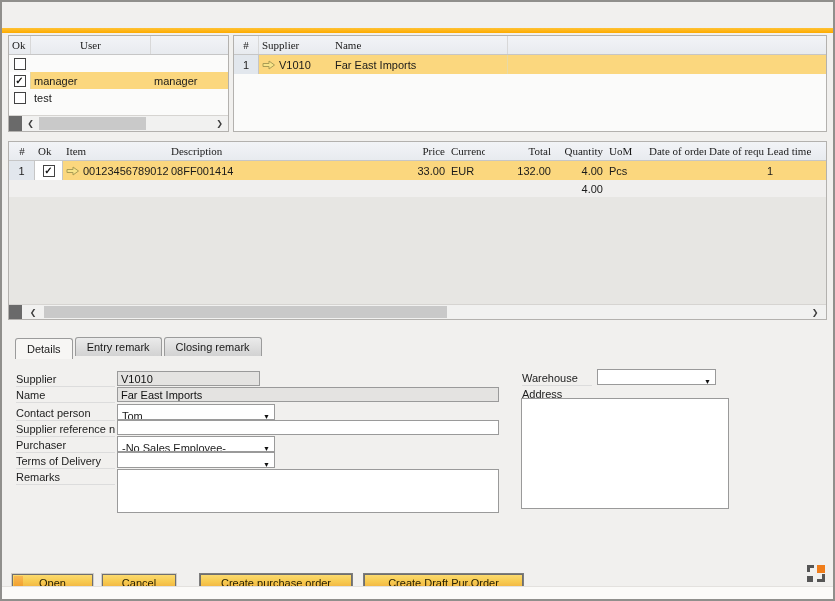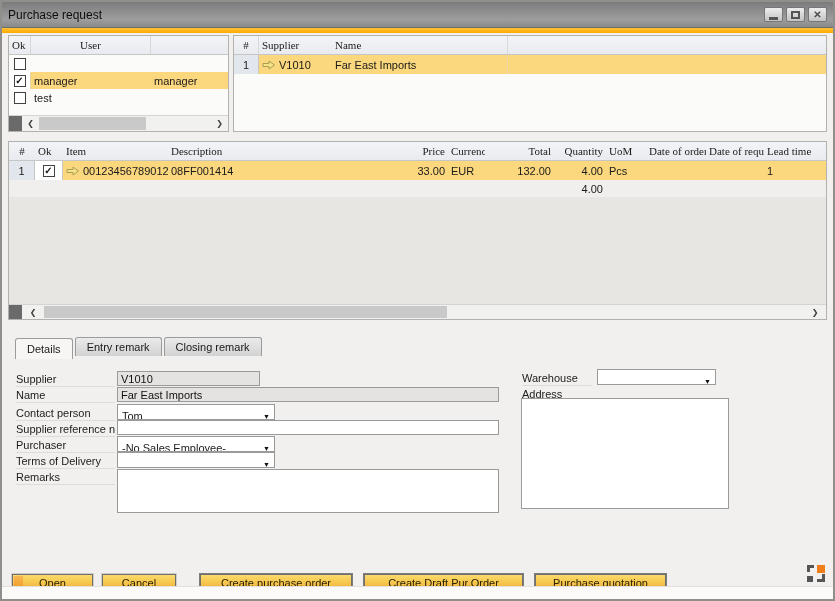--- a/index.html
+++ b/index.html
@@ -111,34 +111,20 @@
   .grip .tr { position: absolute; right: 0; top: 0; width: 8px; height: 8px; background: #f07d1a; }
   .grip .bl { position: absolute; left: 0; bottom: 1px; width: 6px; height: 6px; background: #555; }
   .grip .br { position: absolute; right: 0; bottom: 1px; width: 8px; height: 8px;
     border-right: 3px solid #555; border-bottom: 3px solid #555; }
 </style>
 </head>
 <body>
 
 <div class="window">
 
-  <div class="titlebar">
-    <span class="title-text">Purchase request</span>
-    <div class="wc-group">
-      <div class="wc">
-          <span class="glyph-min"></span>
-        </div>
-      <div class="wc">
-          <span class="glyph-max"></span>
-        </div>
-      <div class="wc">
-          <span>✕</span>
-        </div>
-    </div>
-  </div>
   <div class="goldbar"></div>
 
   <div class="top-row">
 
     <div class="panel user-panel">
       <div class="grid-header">
         <div class="cell u-ok" style="border-right:1px solid #d8d8d8">Ok</div>
         <div class="cell u-user center" style="border-right:1px solid #d8d8d8">User</div>
         <div class="cell u-note"></div>
       </div>
@@ -313,21 +299,20 @@
 
   <div class="btn" style="left:10px;width:81px">
     <span class="default-stripe"></span>
     <span>Open</span>
   </div>
   <div class="btn" style="left:100px;width:74px">
     <span><span>C</span><span class="mn">a</span><span>ncel</span></span>
   </div>
   <div class="btn dark" style="left:198px;width:152px">Create purchase order</div>
   <div class="btn dark" style="left:362px;width:159px">Create Draft Pur.Order</div>
-  <div class="btn dark" style="left:533px;width:131px">Purchase quotation</div>
 
   <div class="grip">
     <span class="tl"></span>
     <span class="tr"></span>
     <span class="bl"></span>
     <span class="br"></span>
   </div>
 
   <div class="footer-strip"></div>
 </div>

